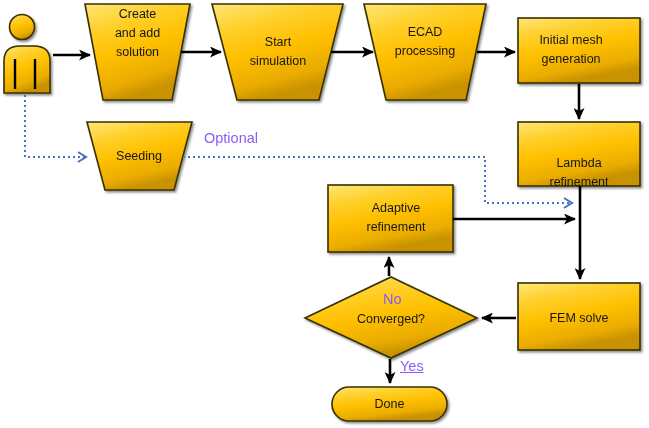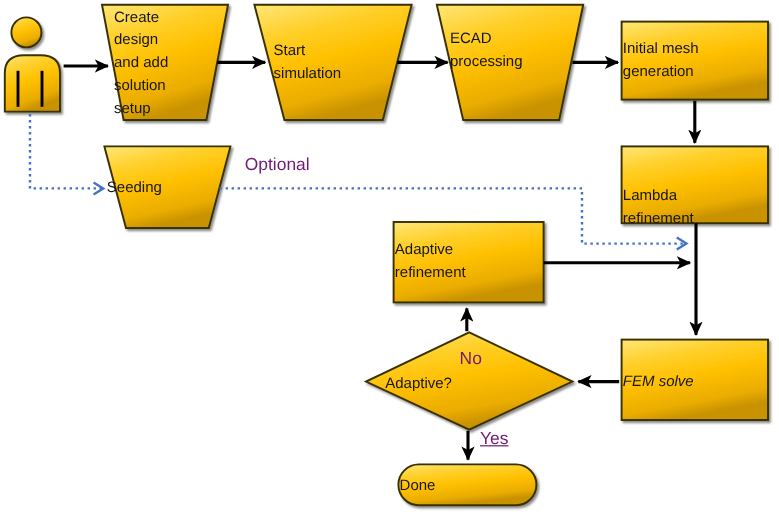--- a/index.html
+++ b/index.html
@@ -2,26 +2,26 @@
 <html><head>
 <meta charset="utf-8">
 <style>
   html,body { margin:0; padding:0; background:#ffffff; }
   .canvas {
     position:relative; width:649px; height:428px; background:#ffffff;
     font-family:"Liberation Sans", sans-serif; overflow:hidden;
   }
   .canvas svg { position:absolute; left:0; top:0; }
   .node-label {
-    position:absolute; text-align:left; color:#161616;
+    position:absolute; text-align:center; color:#161616;
     font-size:12.5px; line-height:19px; pointer-events:none;
   }
   .node-label span { display:block; }
   .edge-label {
-    position:absolute; color:#701a75; font-size:14.5px; pointer-events:none;
+    position:absolute; color:#8b5cf6; font-size:14.5px; pointer-events:none;
   }
   .shape { stroke:#393005; stroke-width:1.6; fill:url(#goldGrad); }
   .black-line { stroke:#000000; stroke-width:2.6; fill:none; }
   .blue-dotted { stroke:#4472C4; stroke-width:2; fill:none; stroke-dasharray:2 3; }
   .arm { stroke:#000000; stroke-width:2.4; fill:none; }
 </style>
 </head>
 <body>
 
 <div class="canvas">
@@ -74,24 +74,22 @@
     <path class="black-line" marker-end="url(#ab)" d="M516,318 L482,318"></path>
     <path class="black-line" marker-end="url(#ab)" d="M389,276 L389,257"></path>
     <path class="black-line" marker-end="url(#ab)" d="M390,359 L390,383"></path>
 
     <path class="blue-dotted" marker-end="url(#abl)" d="M25,95 L25,157 L86,157"></path>
     <path class="blue-dotted" marker-end="url(#abl)" d="M183,157 L485,157 L485,203 L572,203"></path>
   </svg>
 
   <div class="node-label" style="left:95px; top:5px; width:85px;">
     <span>Create</span>
-    <span>design</span>
     <span>and add</span>
     <span>solution</span>
-    <span>setup</span>
   </div>
 
   <div class="node-label" style="left:228px; top:33px; width:100px;">
     <span>Start</span>
     <span>simulation</span>
   </div>
 
   <div class="node-label" style="left:375px; top:23px; width:100px;">
     <span>ECAD</span>
     <span>processing</span>
@@ -110,24 +108,24 @@
     <span>Lambda</span>
     <span>refinement</span>
   </div>
 
   <div class="node-label" style="left:329px; top:199px; width:134px;">
     <span>Adaptive</span>
     <span>refinement</span>
   </div>
 
   <div class="node-label" style="left:321px; top:310px; width:140px;">
-    <span>Adaptive?</span>
+    <span>Converged?</span>
   </div>
 
-  <div class="node-label" style="left:519px; top:309px; width:120px;font-style:italic;">
+  <div class="node-label" style="left:519px; top:309px; width:120px;">
     <span>FEM solve</span>
   </div>
 
   <div class="node-label" style="left:333px; top:395px; width:113px;">
     <span>Done</span>
   </div>
 
   <div class="edge-label" style="left:204px; top:130px;">Optional</div>
   <div class="edge-label" style="left:383px; top:255px;margin-top:36px;">No</div>
   <div class="edge-label" style="left:400px; top:358px;text-decoration:underline;">Yes</div>

